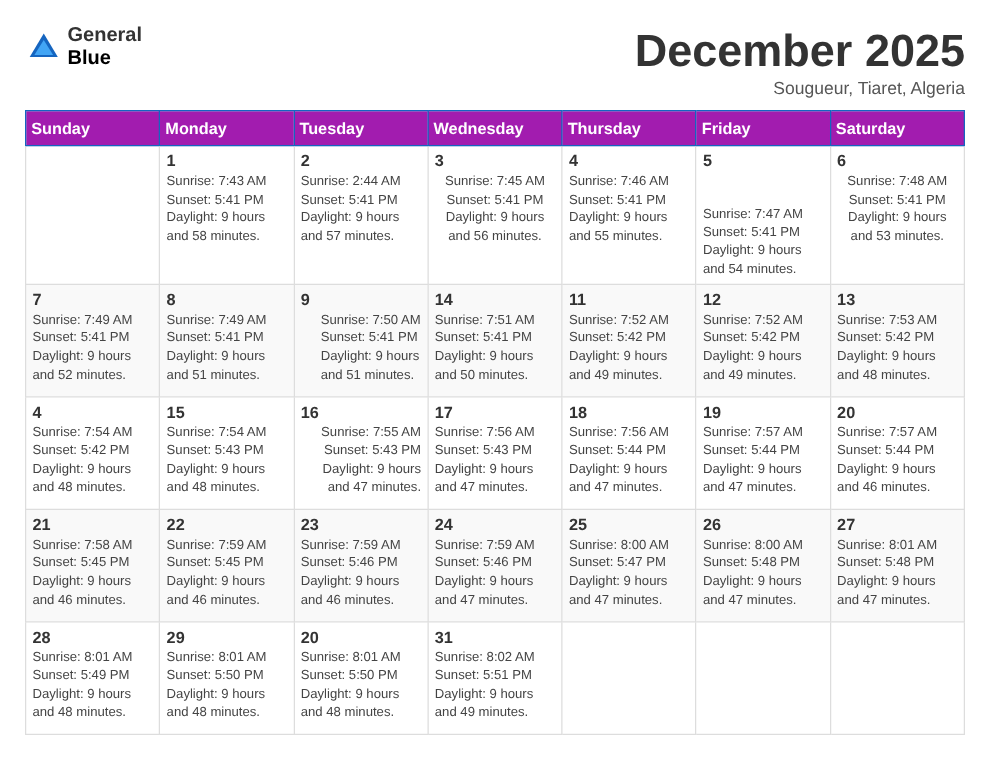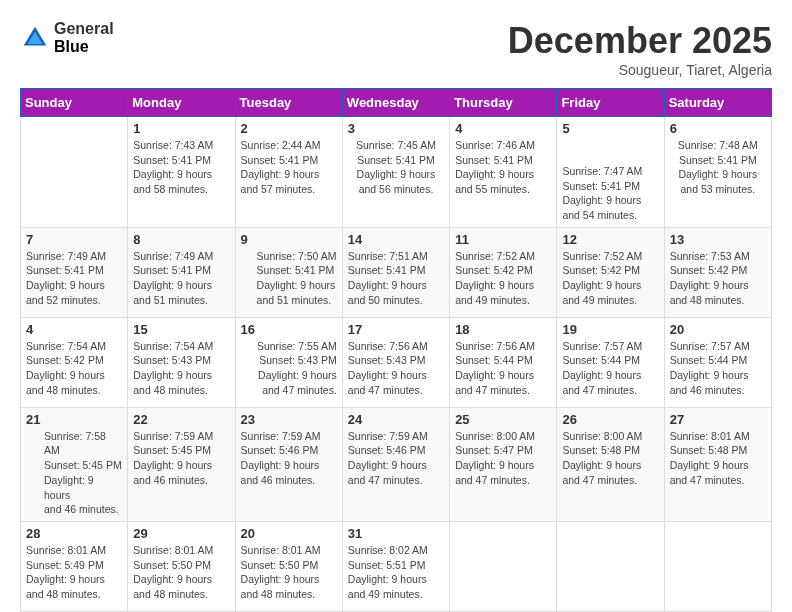--- a/index.html
+++ b/index.html
@@ -259,21 +259,21 @@
           <span class="day-number">20</span>
           <div class="day-info" style="white-space: pre-line;">Sunrise: 7:57 AM
 Sunset: 5:44 PM
 Daylight: 9 hours
 and 46 minutes.</div>
         </td>
       </tr>
       <tr>
         <td>
           <span class="day-number">21</span>
-          <div class="day-info" style="white-space: pre-line; margin-left: 18px;">Sunrise: 7:58 AM
+          <div class="day-info" style="white-space: pre-line;">Sunrise: 7:58 AM
 Sunset: 5:45 PM
 Daylight: 9 hours
 and 46 minutes.</div>
         </td>
         <td>
           <span class="day-number">22</span>
           <div class="day-info" style="white-space: pre-line;">Sunrise: 7:59 AM
 Sunset: 5:45 PM
 Daylight: 9 hours
 and 46 minutes.</div>

